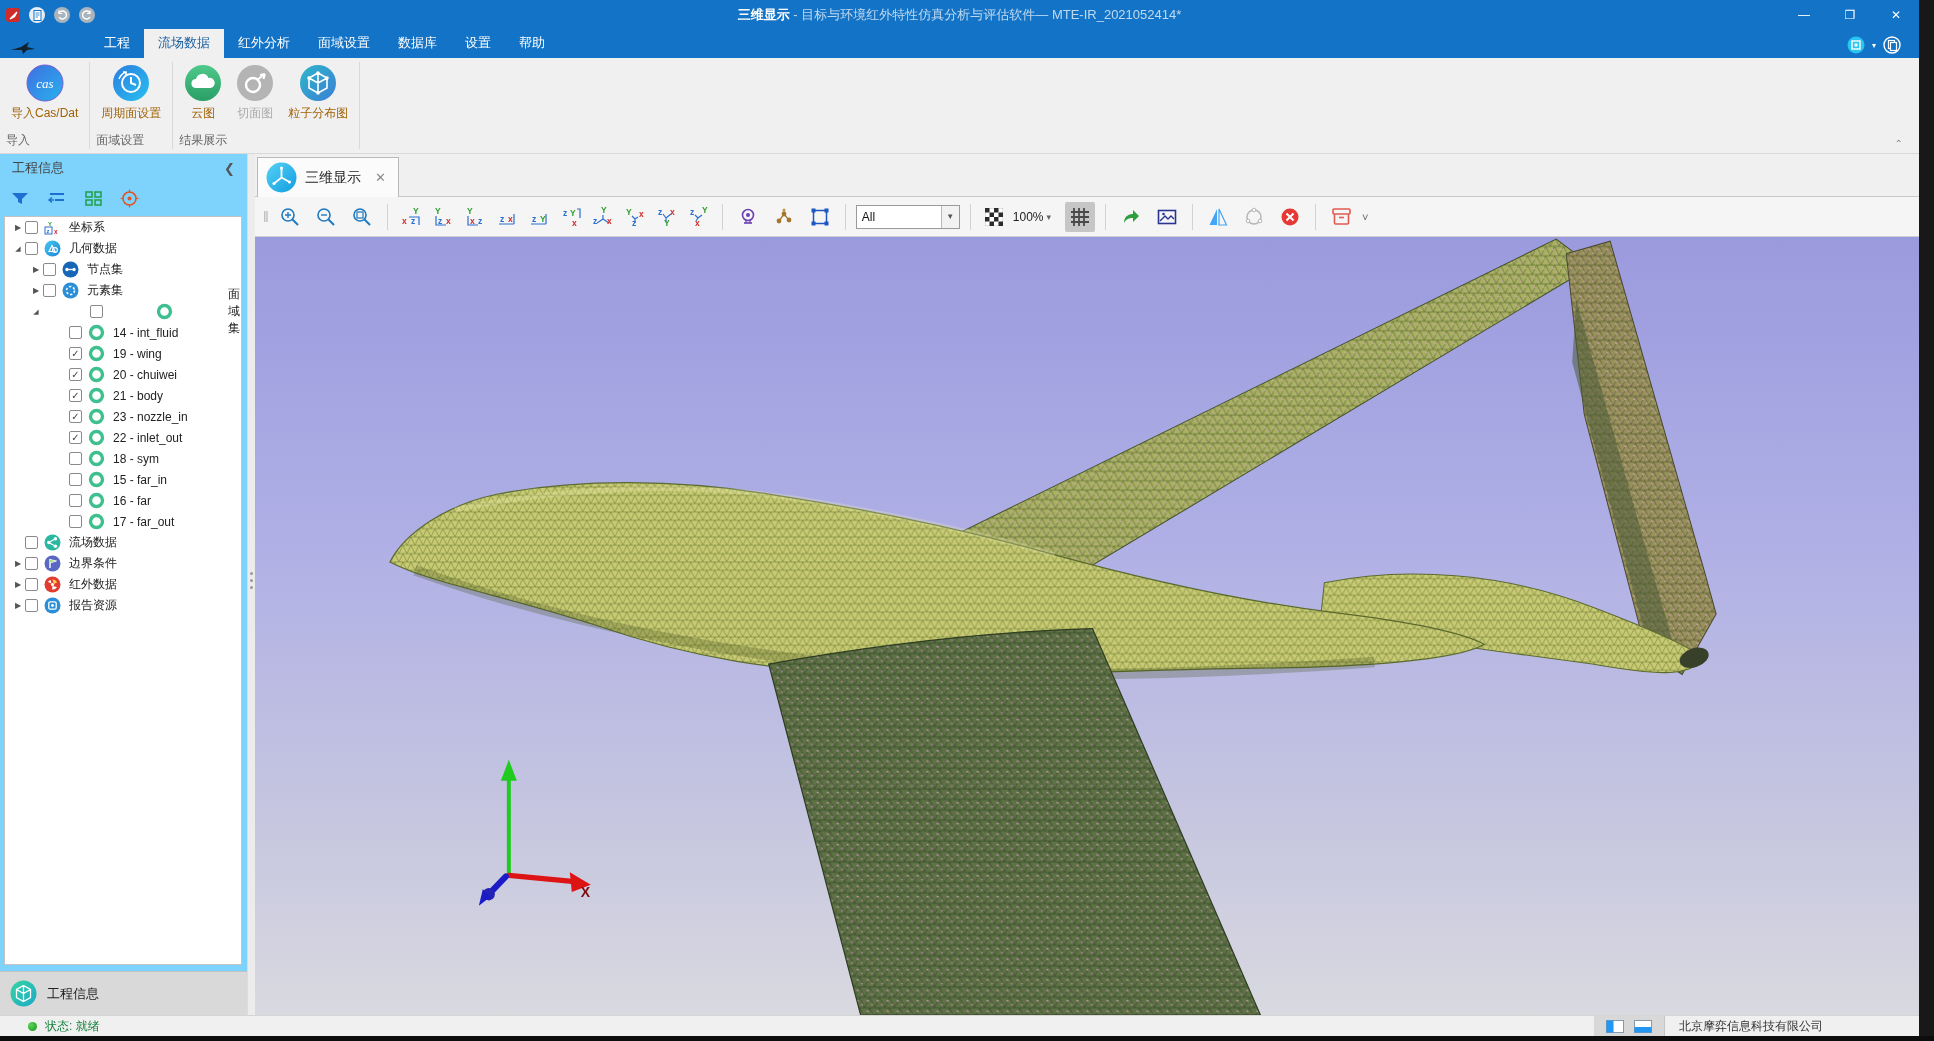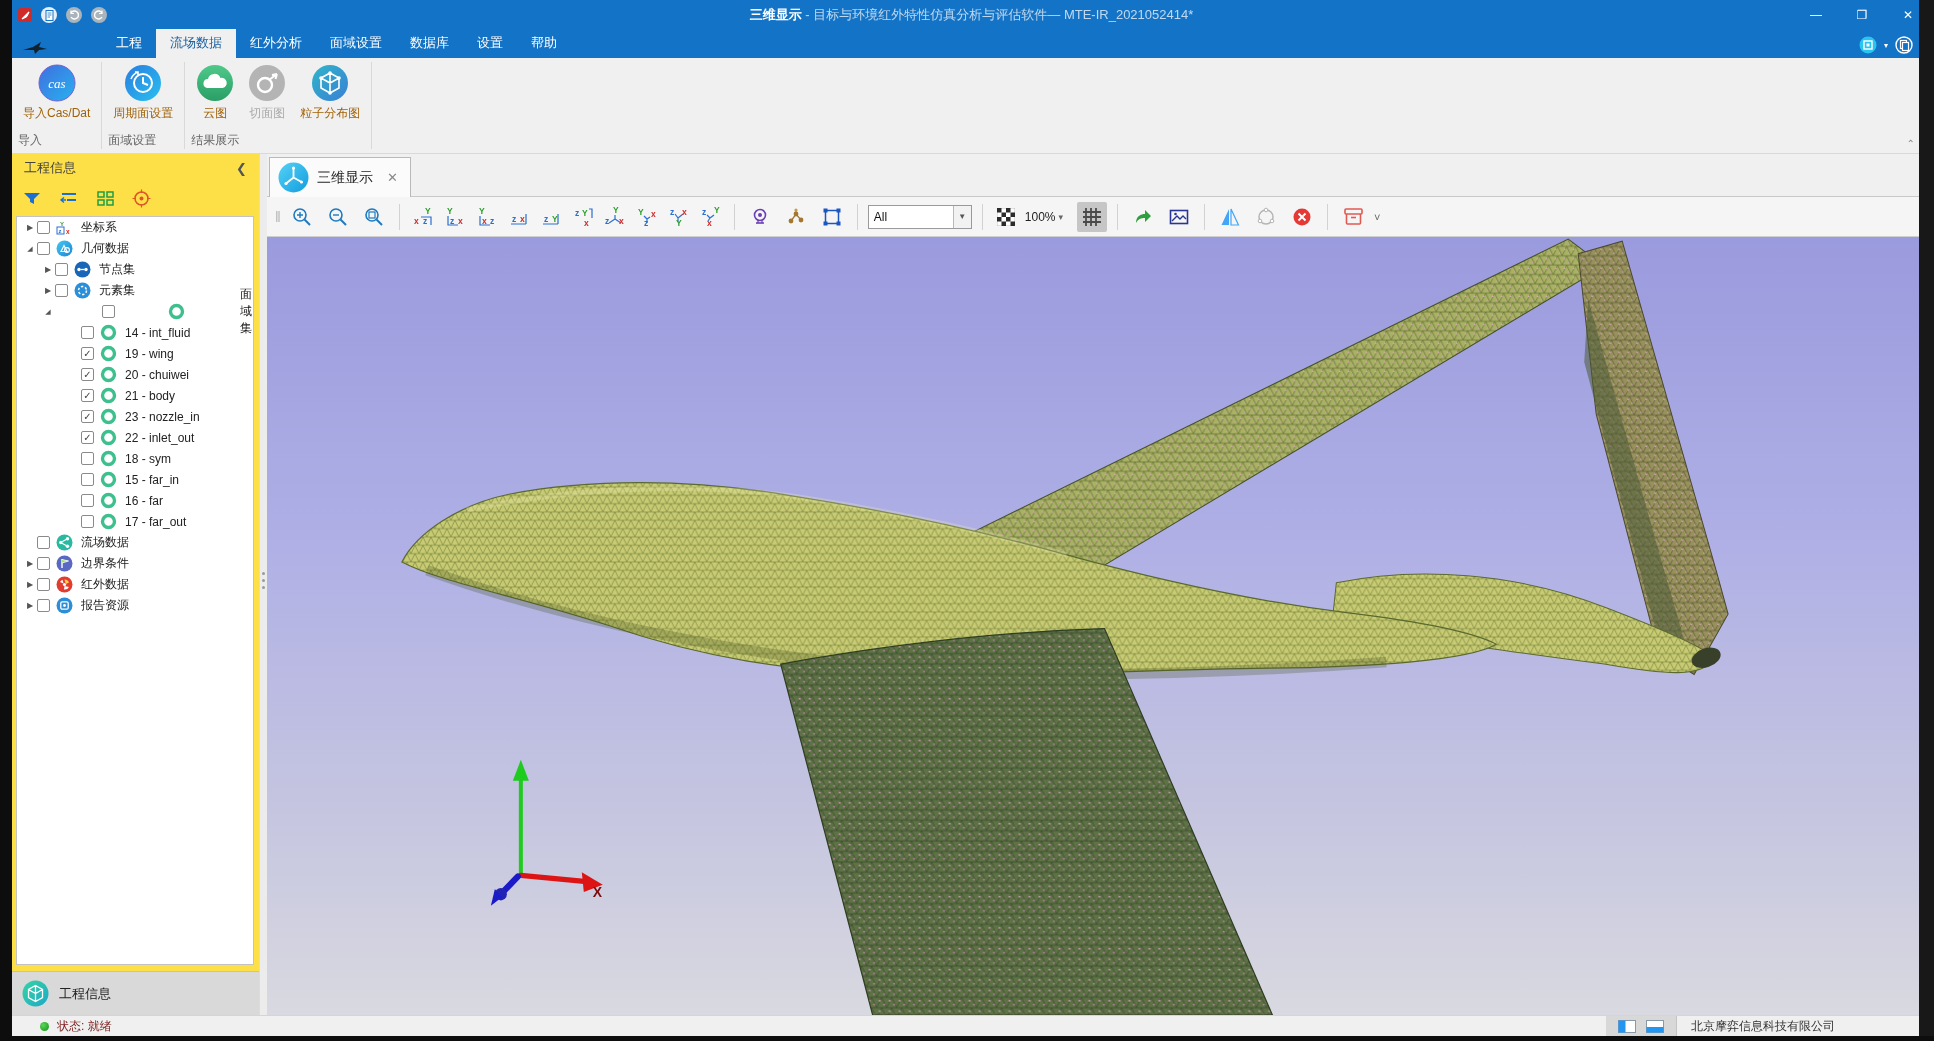--- a/index.html
+++ b/index.html
@@ -1,18 +1,18 @@
 <!DOCTYPE html>
 <html><head>
 <meta charset="utf-8">
 <style>
   * { margin:0; padding:0; box-sizing:border-box; }
   html,body { width:1934px; height:1041px; background:#0d0d0d; overflow:hidden;
     font-family:"Liberation Sans","DejaVu Sans",sans-serif; }
-  .app { position:absolute; left:12px; top:0; width:1919px; height:1036px;
+  .app { position:absolute; left:0; top:0; width:1919px; height:1036px;
     display:flex; flex-direction:column; background:#f0f0f0; }
 
   
   .titlebar { height:30px; background:#1373c6; display:flex; align-items:center;
     position:relative; flex:0 0 auto; }
   .qat { display:flex; align-items:center; gap:9px; padding-left:6px; z-index:2; }
   .qat-red { width:14px; height:14px; background:#cf2b2b; border-radius:3px;
     display:flex; align-items:center; justify-content:center; }
   .qat-circle { width:16px; height:16px; border-radius:50%; display:flex;
     align-items:center; justify-content:center; font-size:10px; color:#fff; }
@@ -43,21 +43,21 @@
   .rbtn .rlabel { font-size:12px; color:#a16207; white-space:nowrap; }
   .rbtn.disabled .rlabel { color:#aaa; }
   .rgroup-label { text-align:left; font-size:12px; color:#666; padding:3px 0 4px 0; }
   .rsep { width:1px; background:#d9d9d9; margin:4px 0; }
   .ribbon-collapse { position:absolute; right:16px; bottom:4px; color:#888; font-size:10px; }
 
   
   .content { flex:1; display:flex; min-height:0; }
 
   
-  .leftpanel { width:247px; background:#fde047; display:flex; flex-direction:column; flex:0 0 auto; }
+  .leftpanel { width:247px; background:#7dd3fc; display:flex; flex-direction:column; flex:0 0 auto; }
   .panel-header { height:28px; display:flex; align-items:center; padding:0 8px 0 12px; }
   .panel-title { font-size:13px; color:#444; flex:1; }
   .panel-collapse { color:#555; font-size:13px; padding:0 4px; }
   .panel-tools { height:32px; display:flex; align-items:center; gap:17px; padding-left:10px; }
   .tree-box { flex:1; background:#fff; border:1px solid #c3c3c3; margin:2px 5px 6px 4px; overflow:hidden; }
   .tree-row { height:21px; display:flex; align-items:center; font-size:12px; color:#222; }
   .tw { display:inline-flex; align-items:center; justify-content:center; flex:0 0 auto; }
   .arrow { width:14px; font-size:8px; color:#555; }
   .cb { width:13px; height:13px; border:1px solid #8a8a8a; border-radius:2px; background:#fff;
     margin-right:6px; display:inline-flex; align-items:center; justify-content:center; }
@@ -102,21 +102,21 @@
 
   .msgbar { height:37px; background:#fafafa; border-top:1px solid #cccccc; display:flex;
     align-items:center; padding-left:10px; flex:0 0 auto; }
   .msgbar span { font-size:13px; color:#333; }
 
   
   .statusbar { height:21px; background:#f0f0f0; border-top:1px solid #d5d5d5;
     display:flex; align-items:center; padding:0 0 0 28px; flex:0 0 auto; }
   .statusdot { width:9px; height:9px; border-radius:50%;
     background:radial-gradient(circle at 35% 35%, #5ad65a, #149114); margin-right:8px; }
-  .status-text { font-size:12px; color:#7f1d1d; flex:1; }
+  .status-text { font-size:12px; color:#15803d; flex:1; }
   .sb-right { display:flex; align-items:center; height:100%; }
   .sb-icons { display:flex; align-items:center; gap:10px; background:#d8d8d8; height:100%; padding:0 12px; }
   .sb-div { width:1px; height:100%; background:#c4c4c4; margin-right:14px; }
   .company { font-size:12px; color:#333; padding-right:96px; }
 
   .shadow-right { position:absolute; left:1919px; top:0; width:15px; height:1041px; background:#181818; }
   .shadow-bottom { position:absolute; left:0; top:1036px; width:1934px; height:5px; background:#0d0d0d; }
 </style>
 </head>
 <body>

